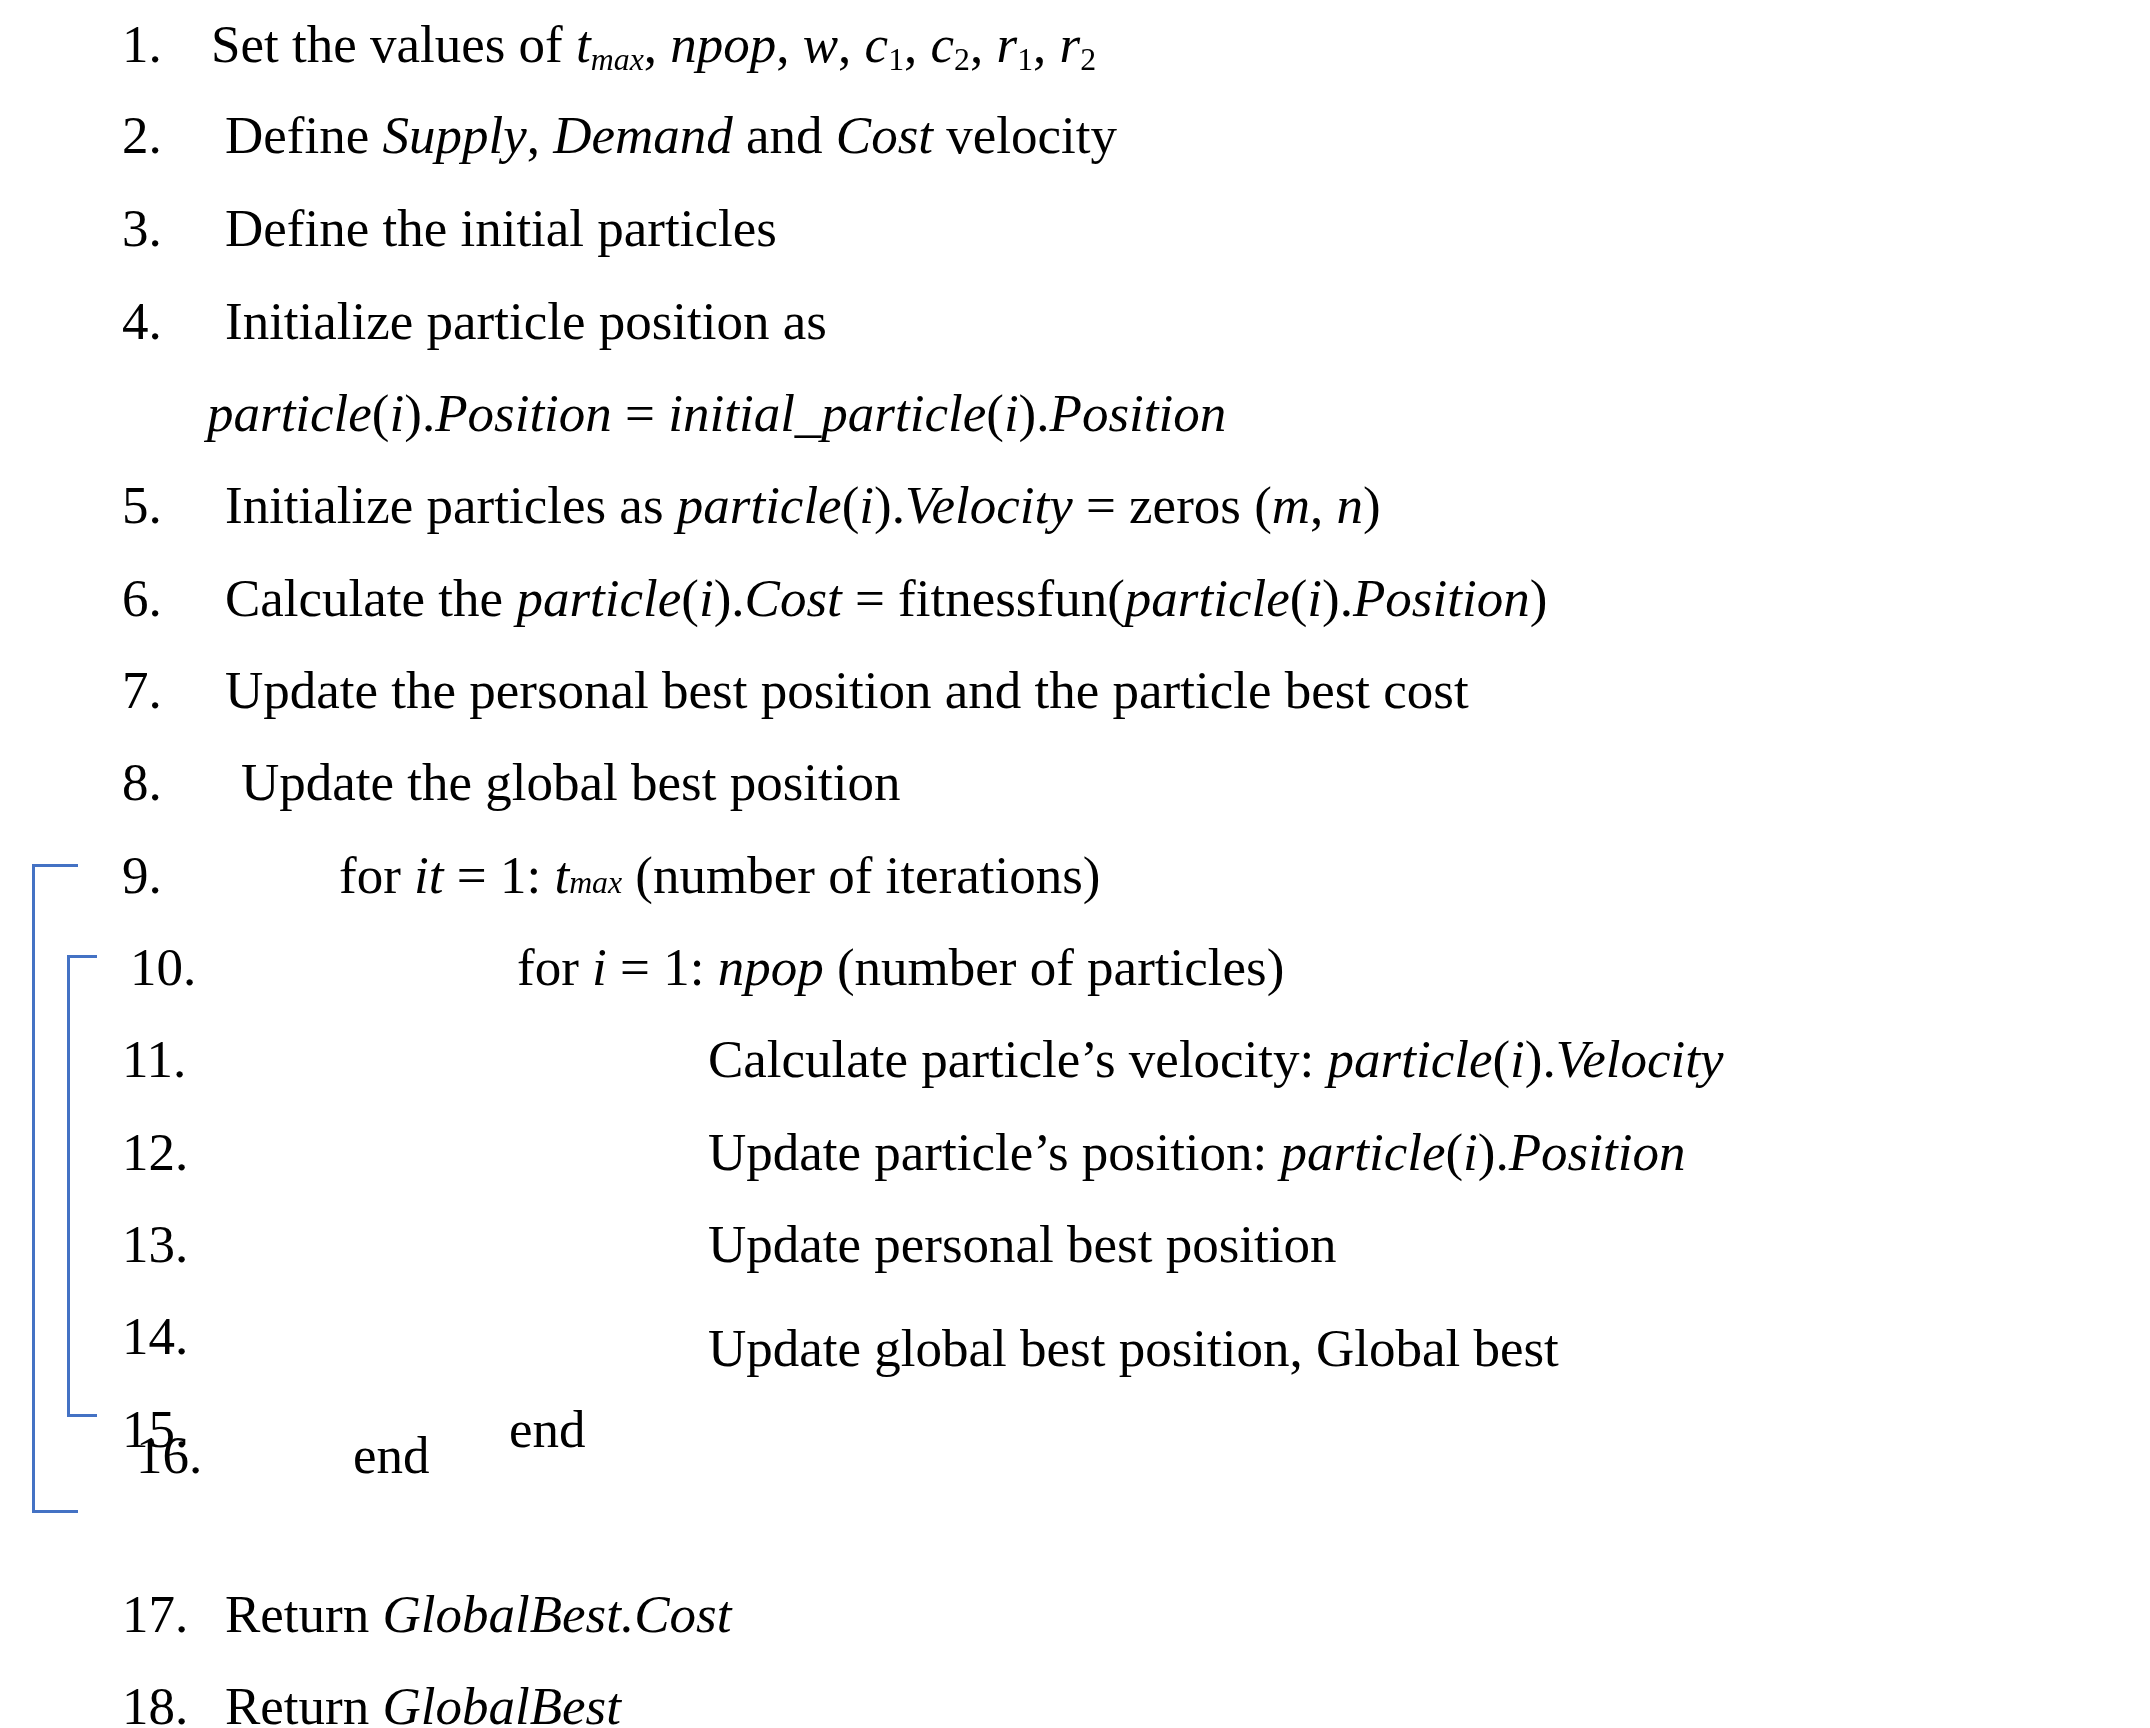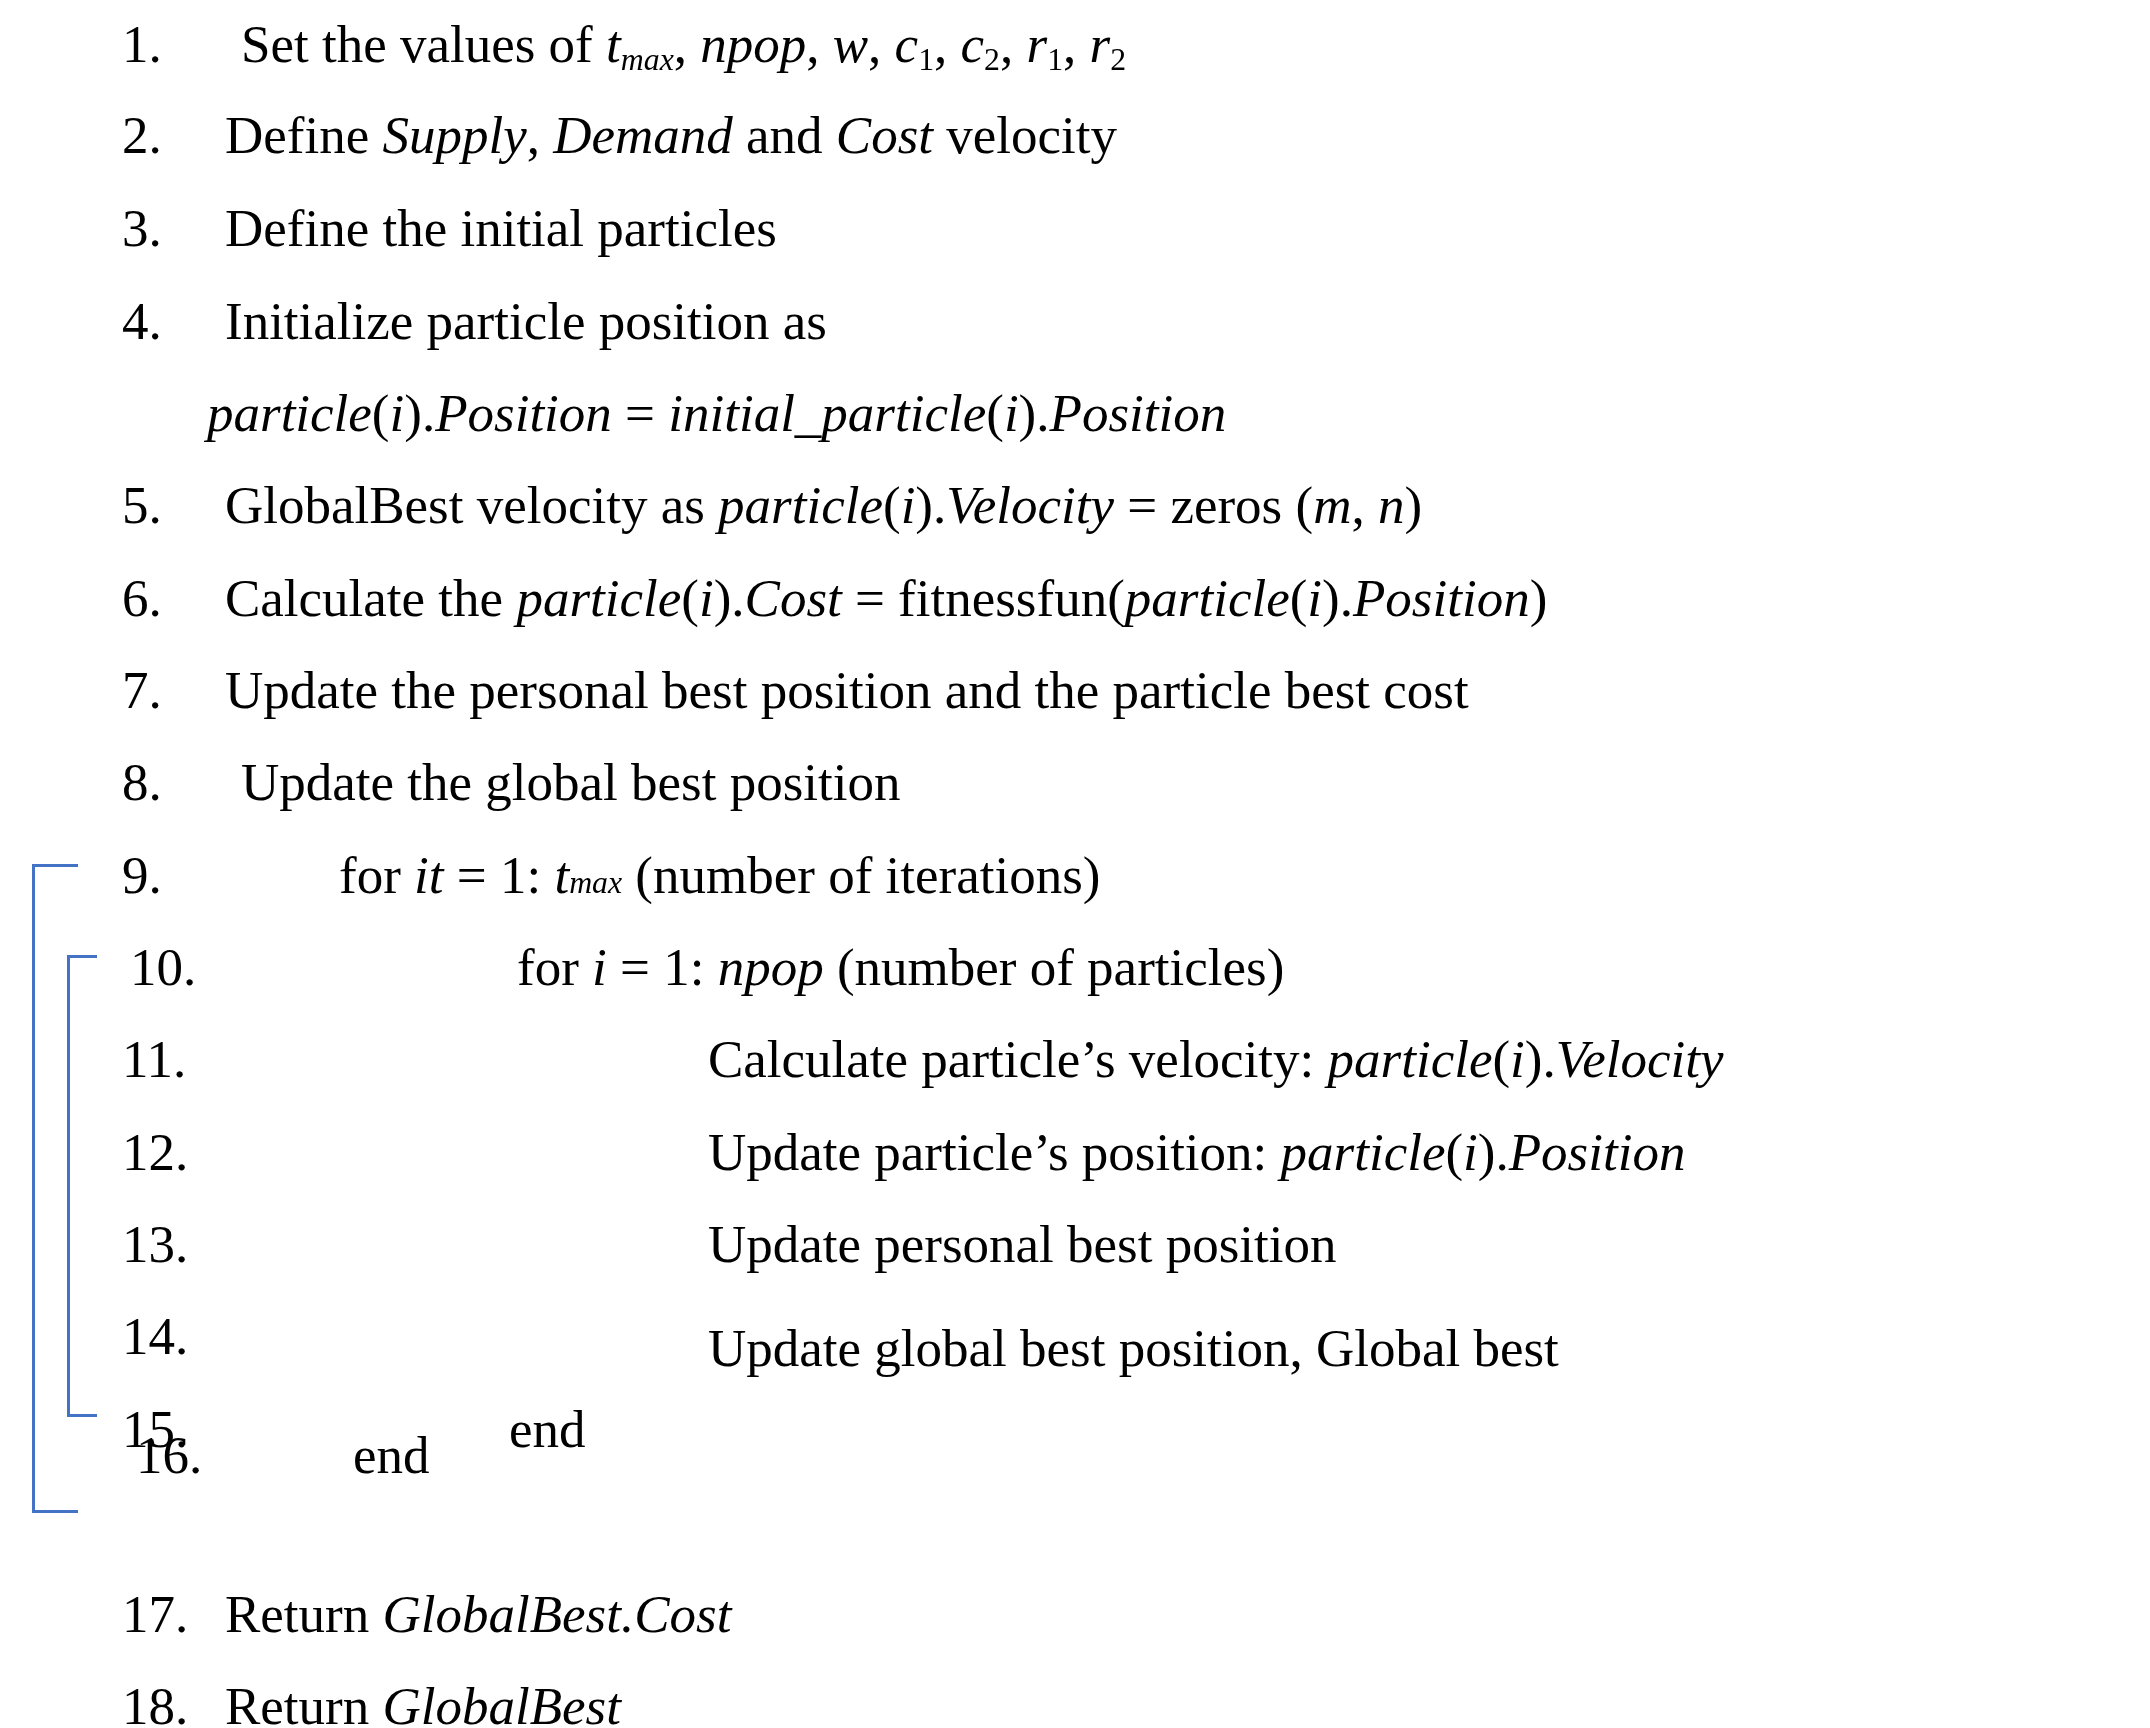--- a/index.html
+++ b/index.html
@@ -12,40 +12,40 @@
   i { font-style:italic; }
   sub { font-size:0.6em; vertical-align:-0.25em; }
   .bracket { position:absolute; border:3.4px solid #4472C4; border-right:none; }
 </style>
 </head>
 <body>
 
 <div id="doc">
     <div class="line" style="top: 13.5px;">
       <span class="num">1.</span>
-      <span class="txt" style="left: 241px;"><span>Set the values of  </span><i>t</i><sub style="font-style: italic;">max</sub><span>, </span><i>npop</i><span>, </span><i>w</i><span>,  </span><i>c</i><sub>1</sub><span>, </span><i>c</i><sub>2</sub><span>, </span><i>r</i><sub>1</sub><span>, </span><i>r</i><sub>2</sub></span>
+      <span class="txt" style="left: 211px;"><span>Set the values of  </span><i>t</i><sub style="font-style: italic;">max</sub><span>, </span><i>npop</i><span>, </span><i>w</i><span>,  </span><i>c</i><sub>1</sub><span>, </span><i>c</i><sub>2</sub><span>, </span><i>r</i><sub>1</sub><span>, </span><i>r</i><sub>2</sub></span>
     </div>
     <div class="line" style="top: 105px;">
       <span class="num">2.</span>
       <span class="txt" style="left: 225px;"><span>Define </span><i>Supply</i><span>, </span><i>Demand</i><span> and </span><i>Cost</i><span> velocity</span></span>
     </div>
     <div class="line" style="top: 198px;">
       <span class="num">3.</span>
       <span class="txt" style="left: 225px;"><span>Define the initial particles</span></span>
     </div>
     <div class="line" style="top: 291px;">
       <span class="num">4.</span>
       <span class="txt" style="left: 225px;"><span>Initialize particle position as</span></span>
     </div>
     <div class="line" style="top: 383px;">
       <span class="txt" style="left: 207px;"><i>particle</i><span>(</span><i>i</i><span>).</span><i>Position</i><span> = </span><i>initial_particle</i><span>(</span><i>i</i><span>).</span><i>Position</i></span>
     </div>
     <div class="line" style="top: 475px;">
       <span class="num">5.</span>
-      <span class="txt" style="left: 225px;"><span>GlobalBest velocity as </span><i>particle</i><span>(</span><i>i</i><span>).</span><i>Velocity</i><span> = zeros (</span><i>m</i><span>, </span><i>n</i><span>)</span></span>
+      <span class="txt" style="left: 225px;"><span>Initialize particles as </span><i>particle</i><span>(</span><i>i</i><span>).</span><i>Velocity</i><span> = zeros (</span><i>m</i><span>, </span><i>n</i><span>)</span></span>
     </div>
     <div class="line" style="top: 568px;">
       <span class="num">6.</span>
       <span class="txt" style="left: 225px;"><span>Calculate the </span><i>particle</i><span>(</span><i>i</i><span>).</span><i>Cost</i><span> = fitnessfun(</span><i>particle</i><span>(</span><i>i</i><span>).</span><i>Position</i><span>)</span></span>
     </div>
     <div class="line" style="top: 660px;">
       <span class="num">7.</span>
       <span class="txt" style="left: 225px;"><span>Update the personal best position and the particle best cost</span></span>
     </div>
     <div class="line" style="top: 752px;">

